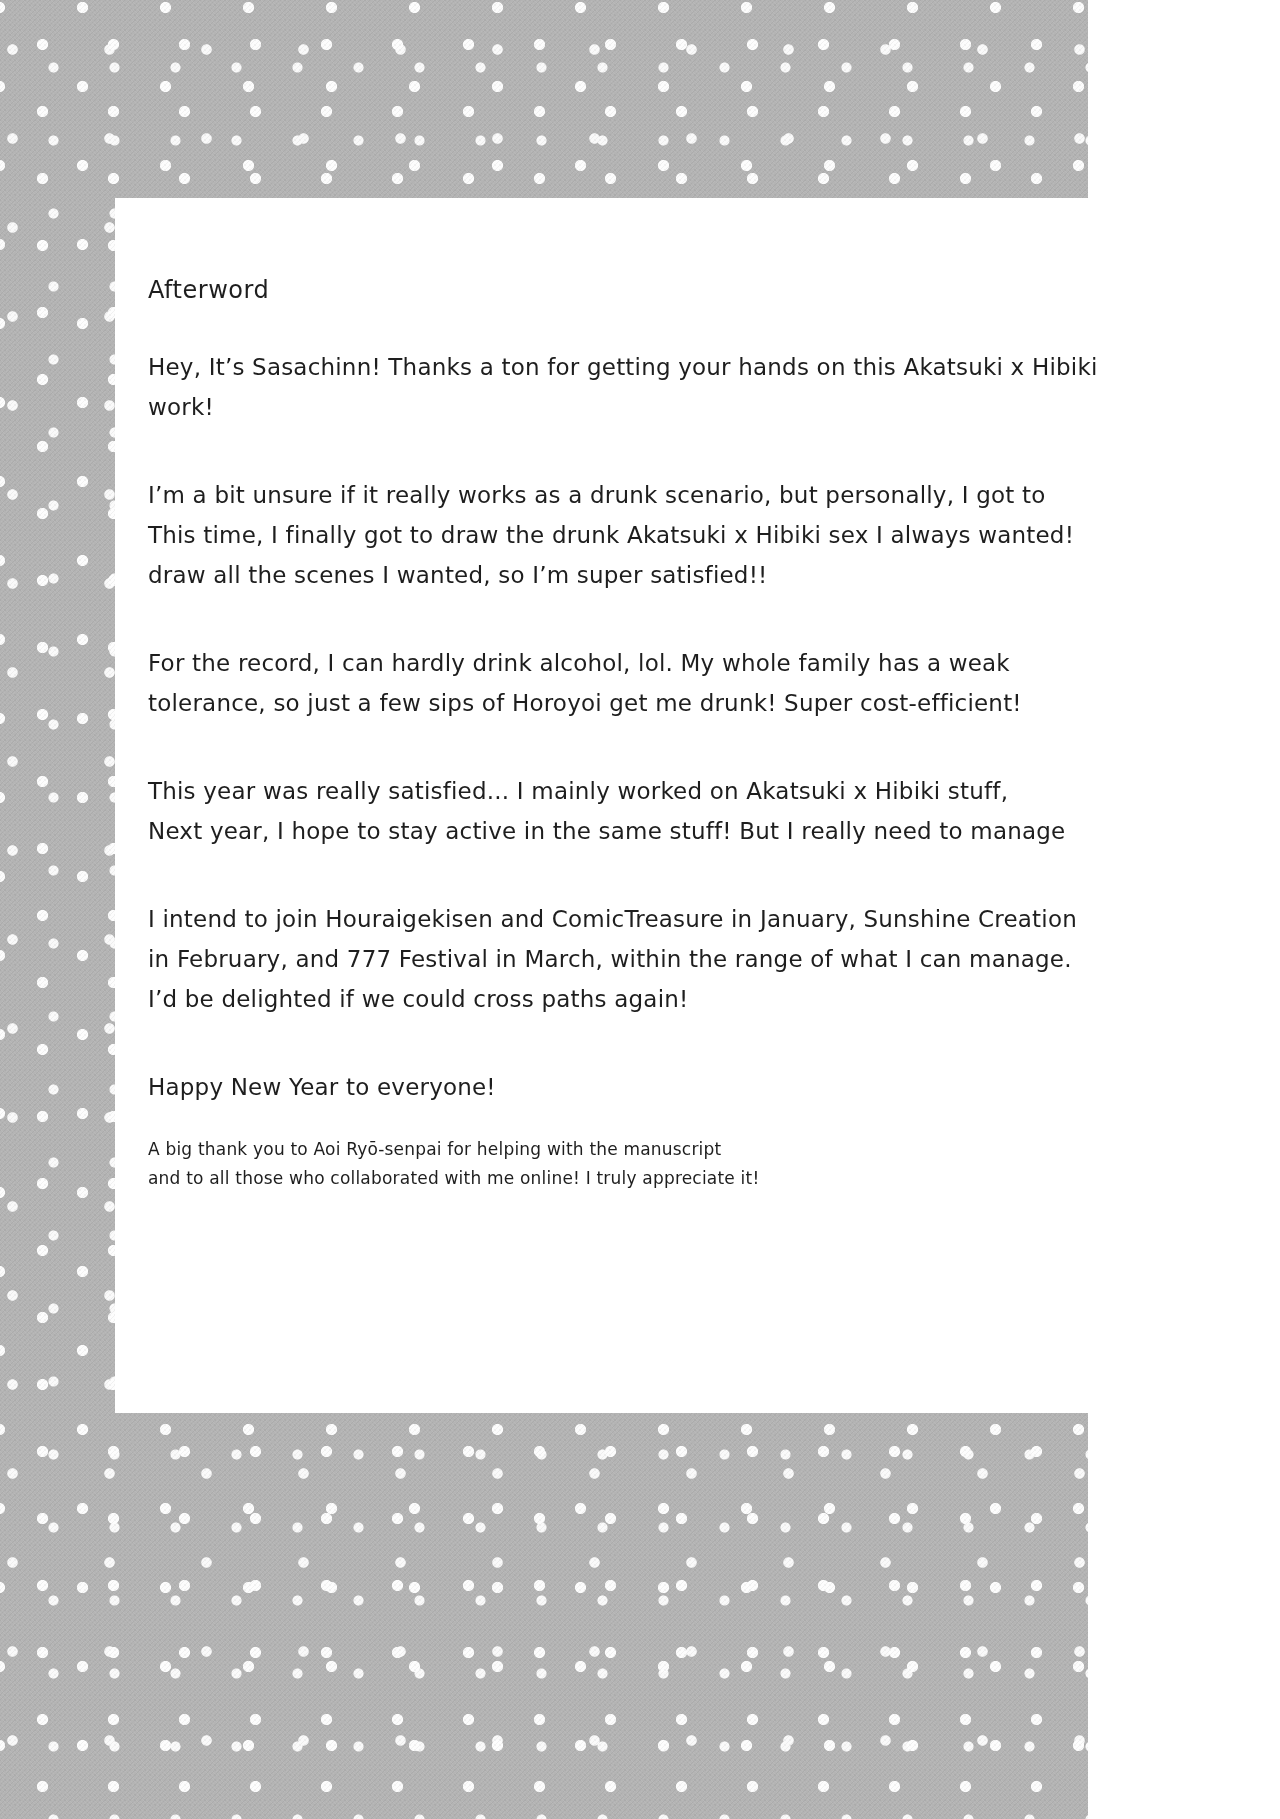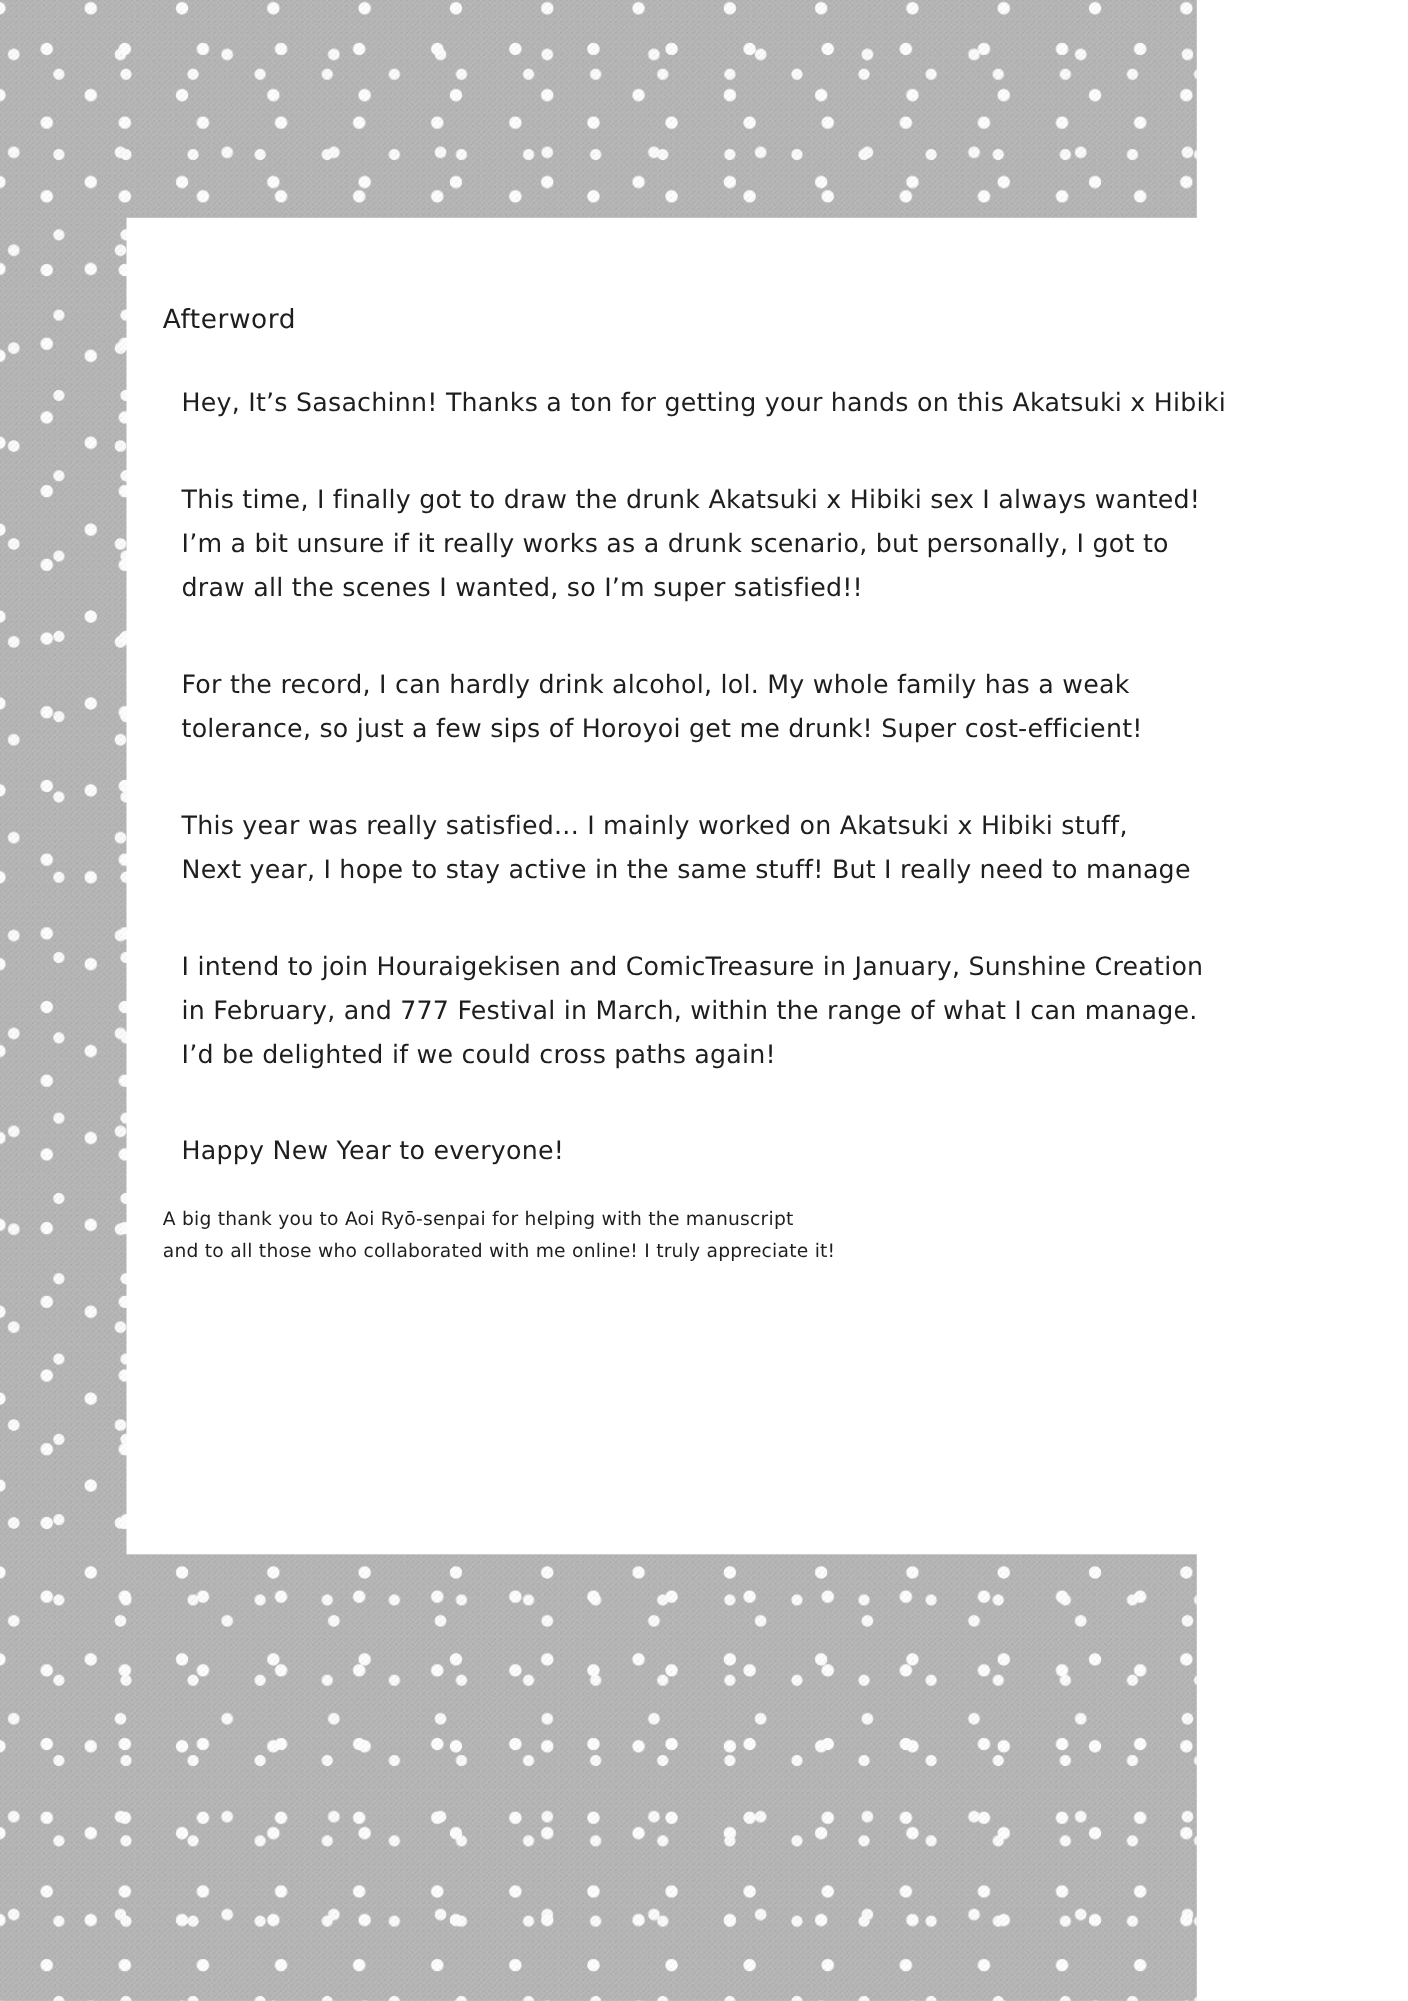--- a/index.html
+++ b/index.html
@@ -60,21 +60,20 @@
   }
 
   .para {
     margin: 0 0 48px 0;
   }
   .para .line {
     font-size: 23px;
     line-height: 40px;
     white-space: nowrap;
     letter-spacing: 0.2px;
-    margin-left: 17px;
   }
 
   .para.closing { margin-bottom: 28px; }
 
   .footnote .line {
     font-size: 17px;
     line-height: 29px;
     white-space: nowrap;
     letter-spacing: 0.2px;
   }
@@ -82,25 +81,26 @@
 </head>
 <body>
 
 <div class="page-bg">
   <div class="panel">
 
     <div class="heading">Afterword</div>
 
     <div class="para">
       <div class="line">Hey, It’s Sasachinn! Thanks a ton for getting your hands on this Akatsuki x Hibiki</div>
+      <div class="line">work!</div>
     </div>
 
     <div class="para">
+      <div class="line">I’m a bit unsure if it really works as a drunk scenario, but personally, I got to</div>
       <div class="line">This time, I finally got to draw the drunk Akatsuki x Hibiki sex I always wanted!</div>
-      <div class="line">I’m a bit unsure if it really works as a drunk scenario, but personally, I got to</div>
       <div class="line">draw all the scenes I wanted, so I’m super satisfied!!</div>
     </div>
 
     <div class="para">
       <div class="line">For the record, I can hardly drink alcohol, lol. My whole family has a weak</div>
       <div class="line">tolerance, so just a few sips of Horoyoi get me drunk! Super cost-efficient!</div>
     </div>
 
     <div class="para">
       <div class="line">This year was really satisfied... I mainly worked on Akatsuki x Hibiki stuff,</div>

